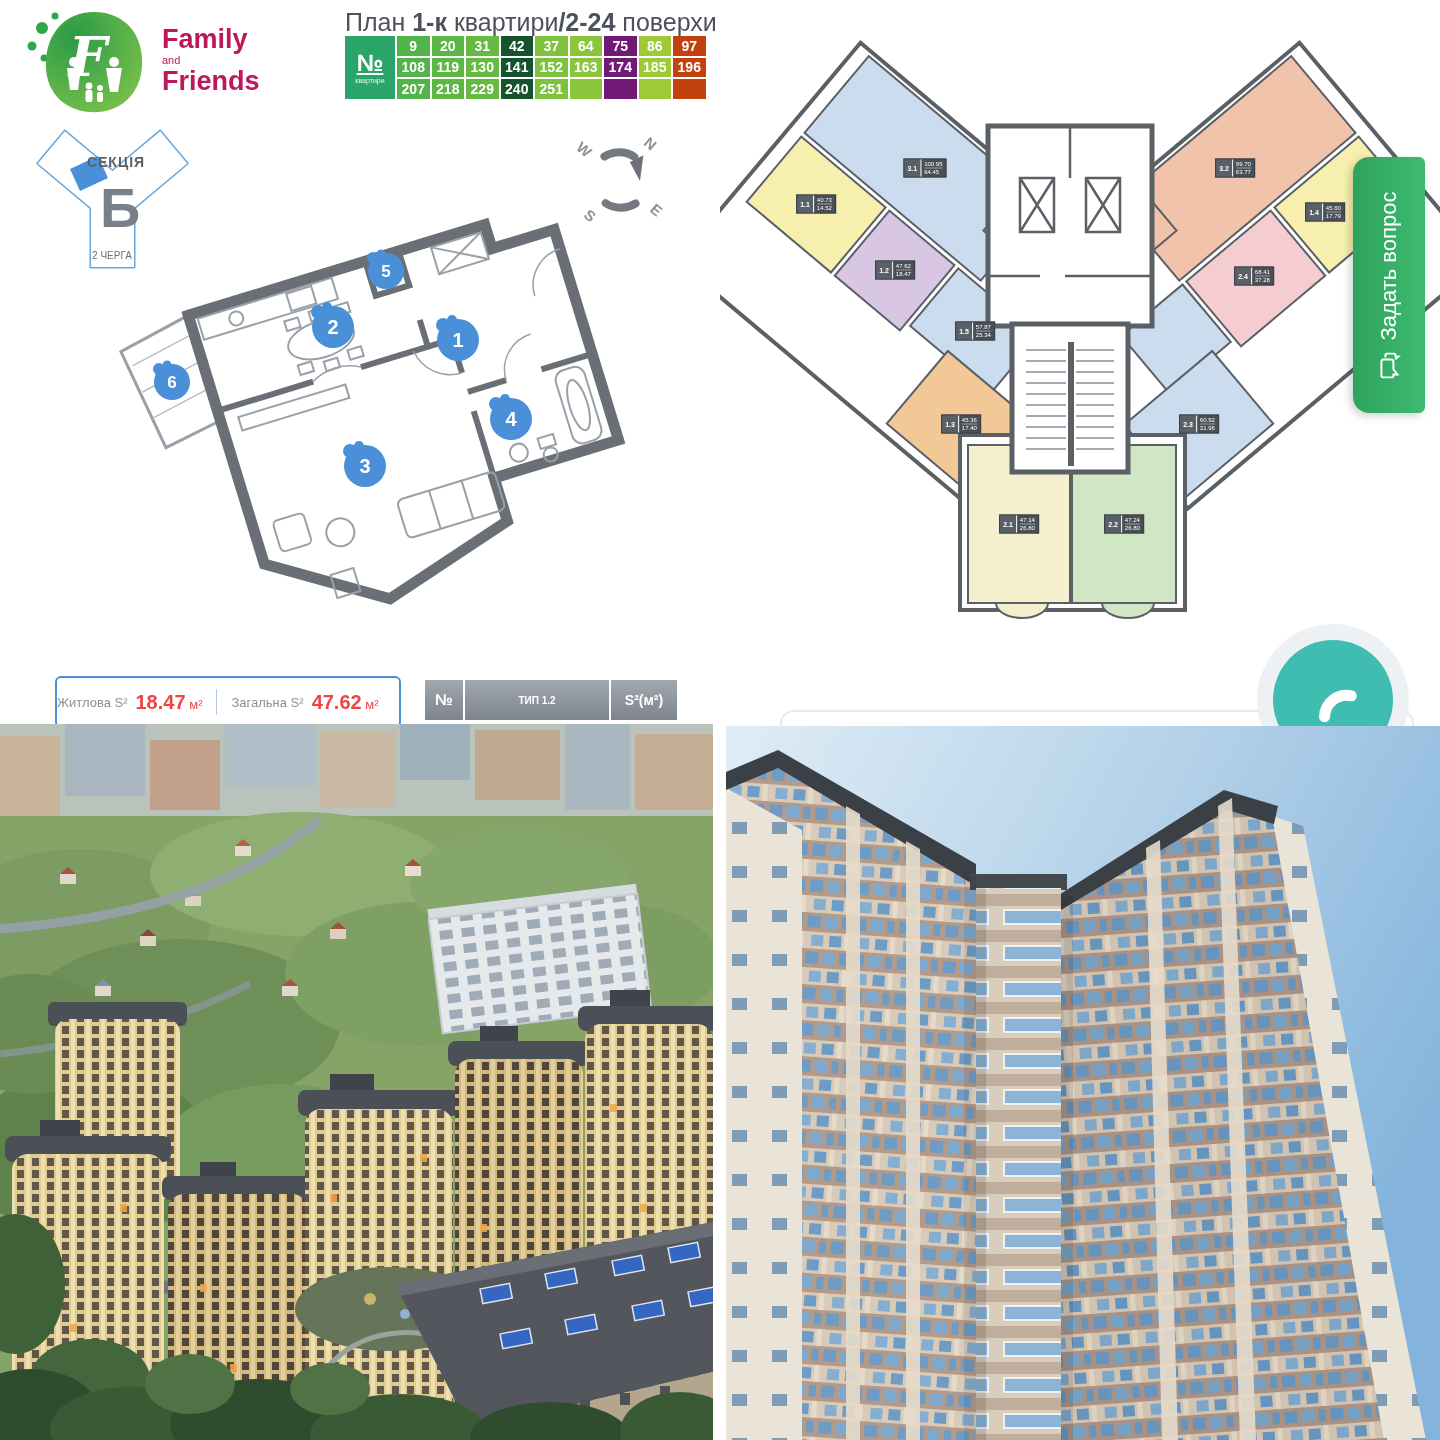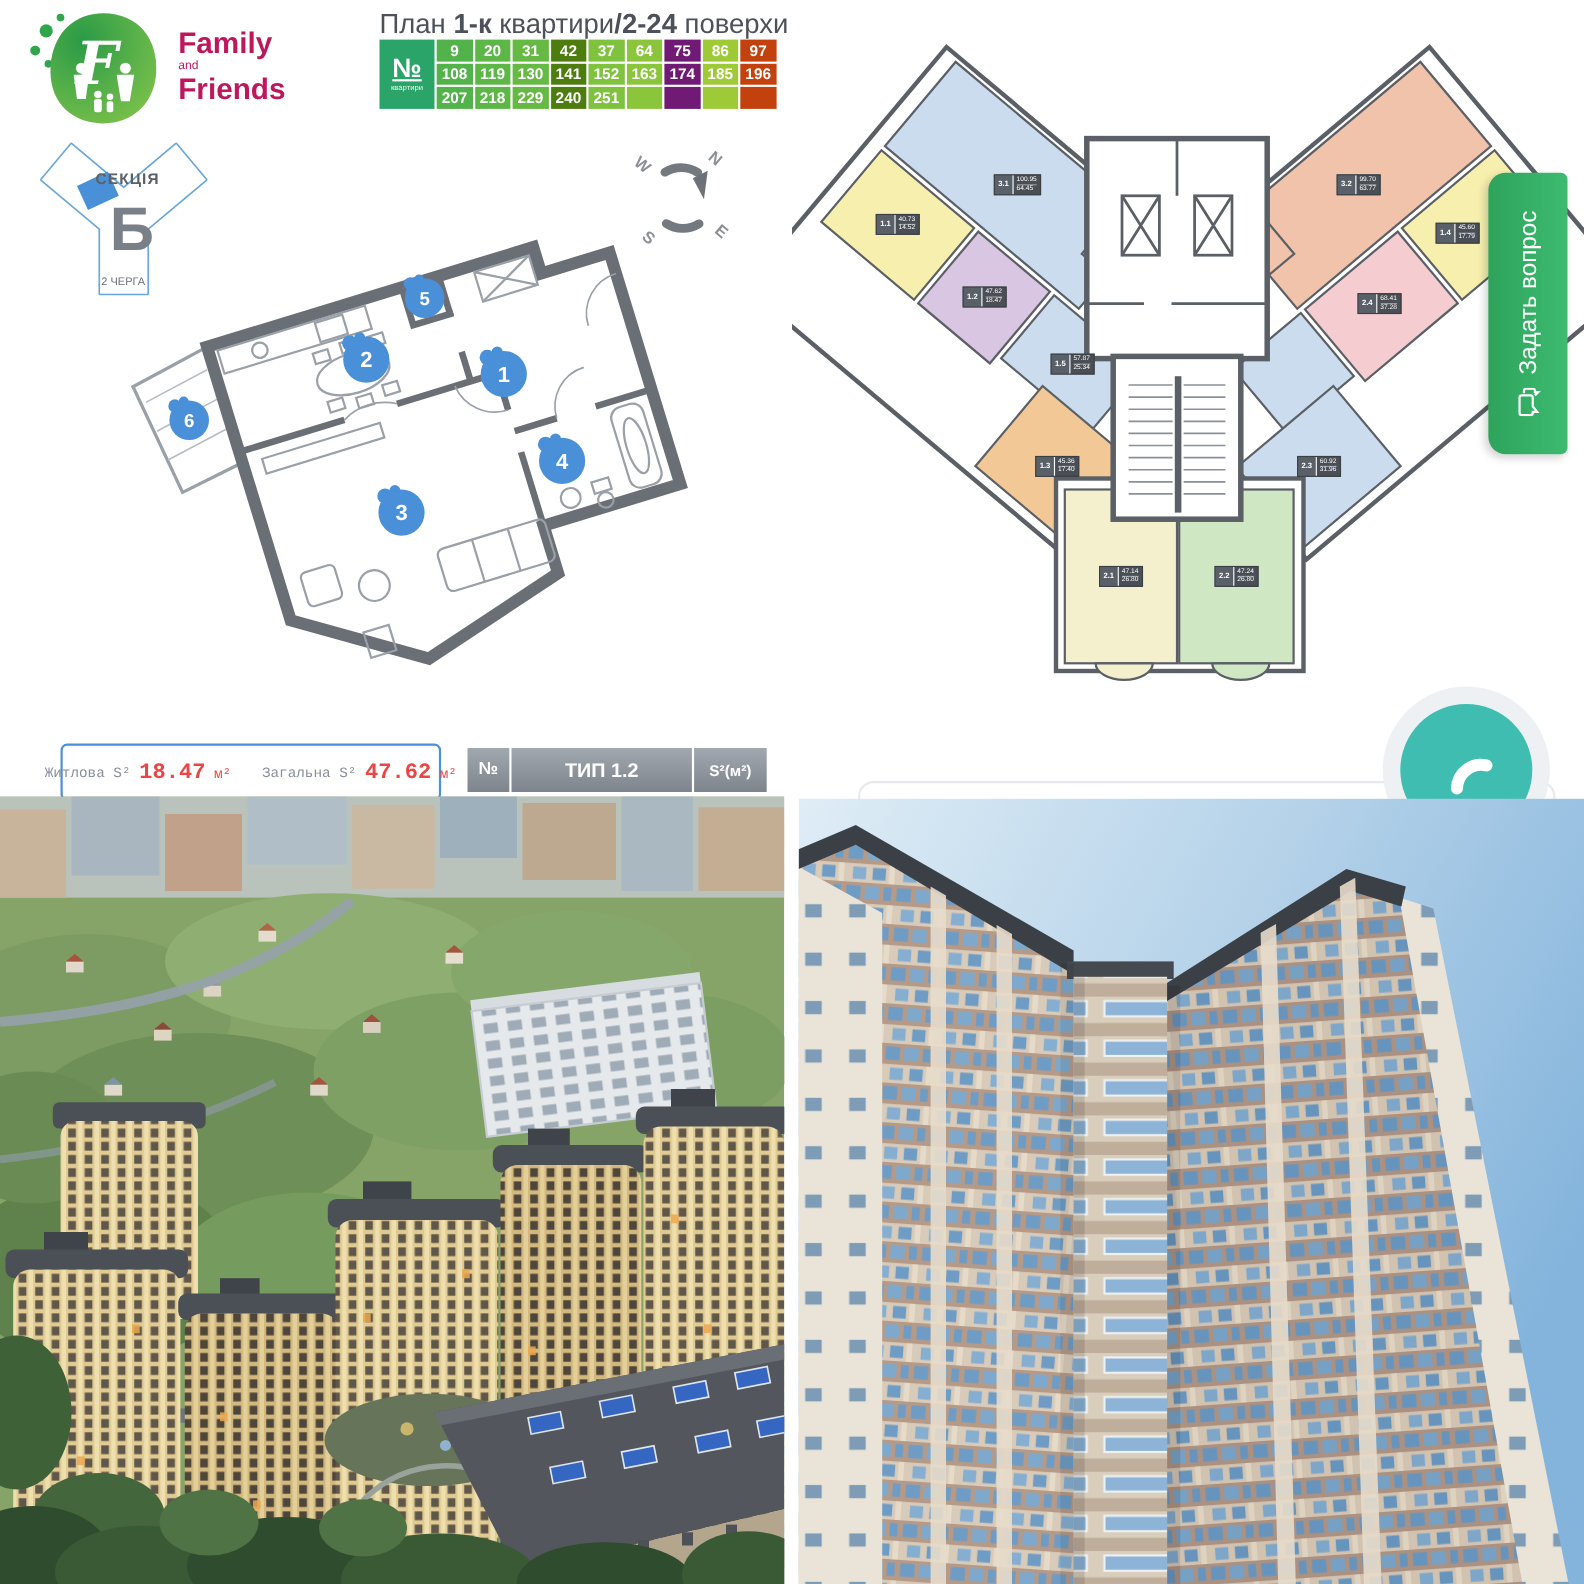--- a/index.html
+++ b/index.html
@@ -19,35 +19,35 @@
 
   .apt-table{left:345px;top:36px;display:grid;
              grid-template-columns:50px repeat(9,32.5px);
              grid-template-rows:repeat(3,19.5px);gap:2px;}
   .apt-no{grid-row:1/span 3;background:#2aa468;color:#fff;display:flex;flex-direction:column;
           align-items:center;justify-content:center;}
   .apt-no .n{font-size:24px;font-weight:bold;text-decoration:underline;line-height:1;}
   .apt-no .s{font-size:7px;margin-top:2px;opacity:.9;}
   .apt-cell{color:#fff;font-size:14px;font-weight:bold;display:flex;align-items:center;justify-content:center;}
   .c1{background:#52b34a;} .c2{background:#5cb747;} .c3{background:#66ba44;}
-  .c4{background:#4d7c0f;} .c5{background:#7ec23e;} .c6{background:#8ac53b;}
+  .c4{background:#14532d;} .c5{background:#7ec23e;} .c6{background:#8ac53b;}
   .c7{background:#701a75;} .c8{background:#9dca36;} .c9{background:#c2410c;}
 
   .area-box{left:55px;top:676px;width:342px;height:48px;border:2px solid #4a90d9;border-radius:6px;
-            background:#fff;display:flex;align-items:center;justify-content:center;gap:8px;white-space:nowrap;font-family:Liberation Mono, monospace;}
+            background:#fff;display:flex;align-items:center;gap:8px;white-space:nowrap;}
   .area-box .al{color:#8a9098;font-size:13px;}
   .area-box .av{color:#ef4444;font-size:13px;}
   .area-box .av b{font-size:20px;}
   .area-box .adiv{width:1px;height:26px;background:#b5c9de;margin:0 6px;}
 
   .type-header{left:425px;top:680px;display:flex;gap:2px;height:40px;}
   .type-header>div{background:linear-gradient(#a2a8b0,#7e848c);color:#fff;font-weight:bold;
                    display:flex;align-items:center;justify-content:center;}
   .th-no{width:38px;font-size:16px;}
-  .th-type{width:164px;font-size:18px;}
+  .th-type{width:144px;font-size:10px;}
   .th-area{width:66px;font-size:14px;}
 
   
   .utag{position:absolute;transform:translate(-50%,-50%);display:flex;align-items:stretch;
         background:#4a4f56;border:1px solid #3a3f45;color:#fff;z-index:3;}
   .utag .id{background:#5a6067;padding:0 3px;display:flex;align-items:center;
             font-weight:bold;font-size:7px;border-right:1px solid #fff;}
   .utag .vals{display:flex;flex-direction:column;justify-content:center;padding:1px 3px;}
   .utag .vals i{font-style:normal;font-size:6px;line-height:7px;}
   .utag .vals i + i{border-top:1px solid #9aa0a6;}

